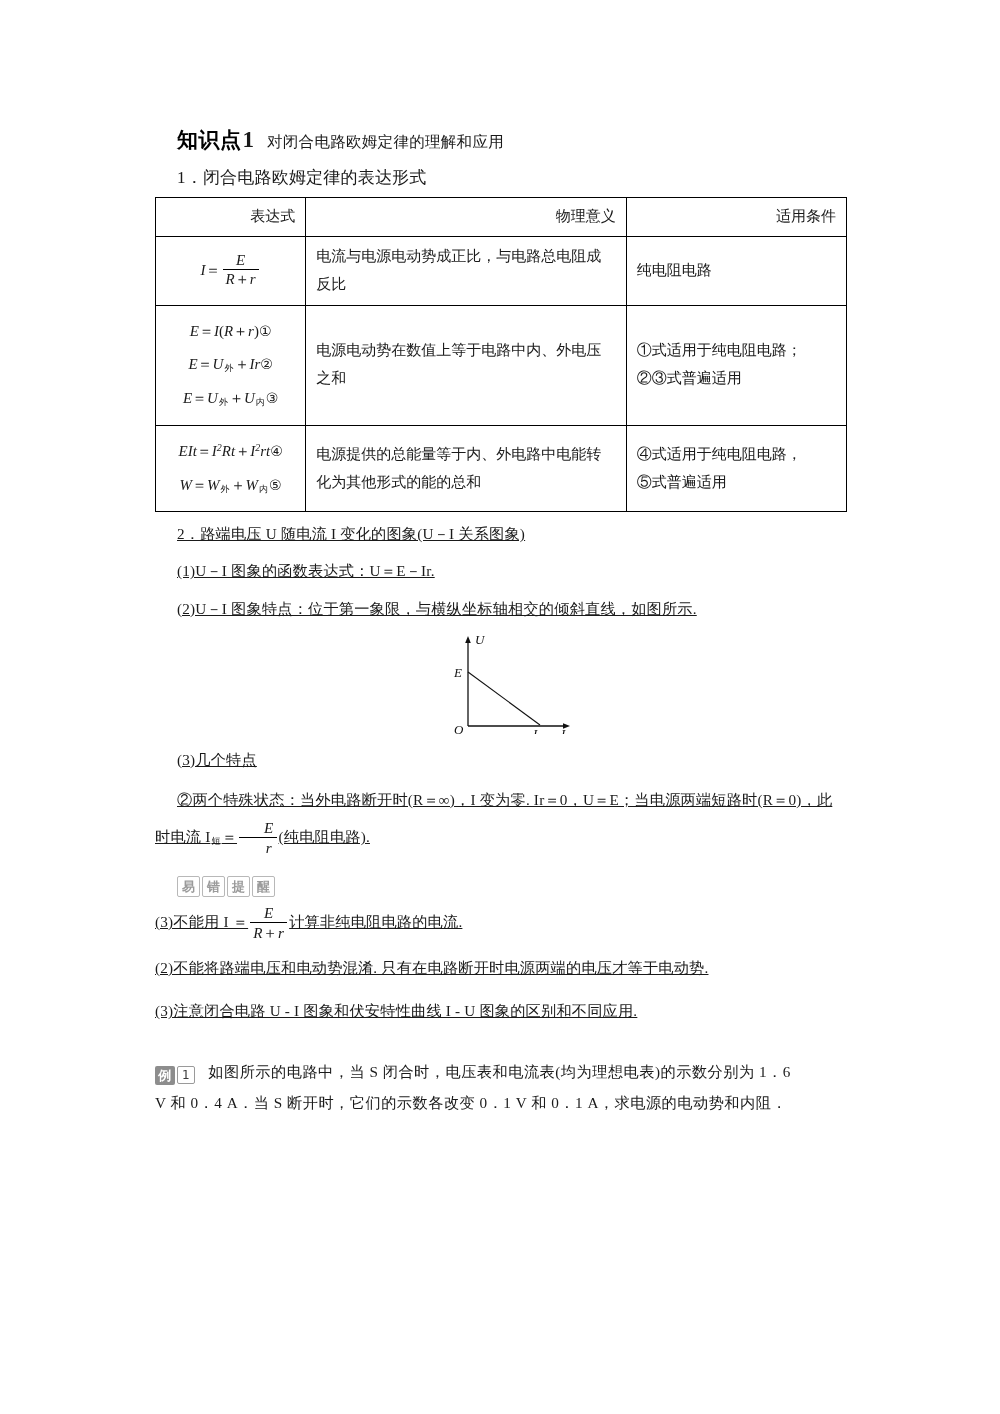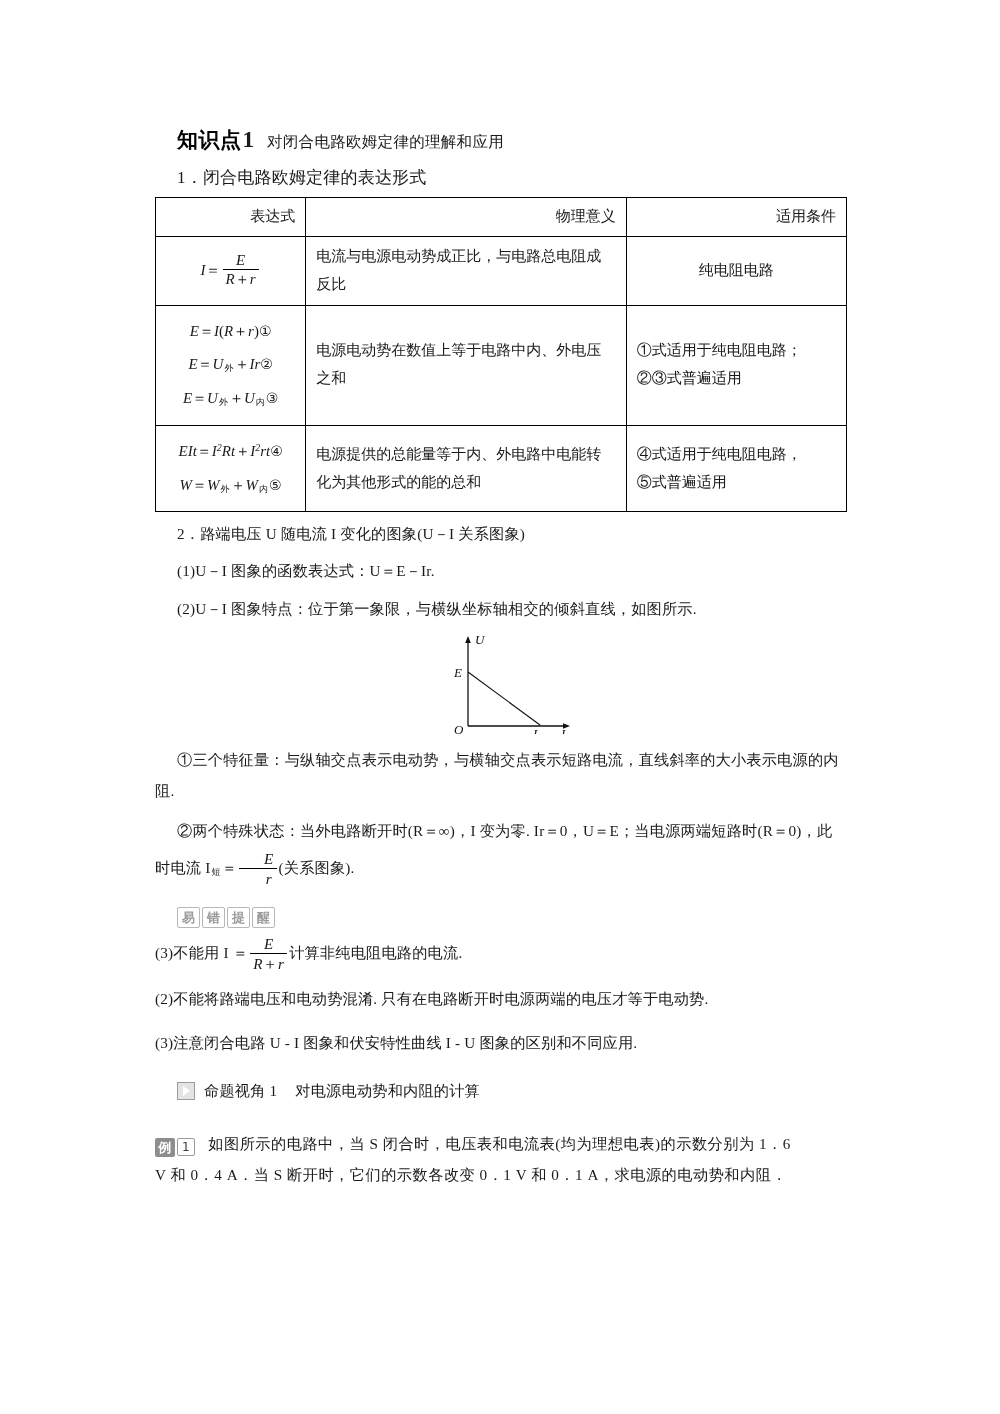--- a/index.html
+++ b/index.html
@@ -78,21 +78,21 @@
     line-height: 1.85;
   }
   table.formtable th {
     text-align: right;
     height: 30px;
     padding: 4px 10px;
   }
   .col-a { width: 150px; }
   .col-b { width: 320px; }
   .col-c { width: 220px; }
-  .cell-c { text-align: center; }
+  .cell-c { }
   .cell-formula { text-align: center; font-size: 15px; }
   .cell-formula .fline { margin: 6px 0; white-space: nowrap; }
 
   
   .mi { font-family: "Liberation Serif", serif; font-style: italic; }
   .frac {
     display: inline-block;
     vertical-align: middle;
     text-align: center;
     line-height: 1.25;
@@ -105,20 +105,21 @@
   .sub { font-size: 9px; vertical-align: -2px; font-style: normal; padding: 0 1px; }
   .sup { font-size: 10px; vertical-align: 5px; font-style: italic; }
   .cir { font-family: "DejaVu Sans", sans-serif; font-size: 14px; }
 
   
   .p {
     font-size: 15.2px;
     line-height: 2.05;
     margin: 6px 0 0 0;
     letter-spacing: 0.2px;
+    text-decoration: underline;
   }
   .p.indent { text-indent: 22px; }
   .p.tall { line-height: 2.45; }
 
   
   .figwrap {
     width: 692px;
     height: 108px;
     position: relative;
     margin: 6px 0 2px 0;
@@ -299,44 +300,38 @@
         <text x="45" y="14" font-family="Liberation Serif, serif" font-style="italic" font-size="13" fill="#111">U</text>
         <text x="24" y="47" font-family="Liberation Serif, serif" font-style="italic" font-size="13" fill="#111">E</text>
         <text x="24" y="104" font-family="Liberation Serif, serif" font-style="italic" font-size="13" fill="#111">O</text>
         <text x="103" y="108" font-family="Liberation Serif, serif" font-style="italic" font-size="13" fill="#111">I</text>
         <text x="110" y="110" font-family="DejaVu Sans, sans-serif" font-size="7" fill="#111">短</text>
         <text x="131" y="108" font-family="Liberation Serif, serif" font-style="italic" font-size="13" fill="#111">I</text>
       </svg>
     </div>
   </div>
 
-  <div class="p indent">①三个特征量：与纵轴交点表示电动势，与横轴交点表示短路电流，直线斜率的大小表示电源的内阻.</div>
+  <div class="p indent">(3)几个特点</div>
   <div class="p indent tall">
-    <span>②两个特殊状态：当外电路断开时(R＝∞)，I 变为零. Ir＝0，U＝E；当电源两端短路</span><span>时(R＝0)，此时电流 I</span><span class="sub">短</span>＝<span class="frac"><span class="num mi">E</span><span class="den mi">r</span></span><span>(关系图象).</span>
+    <span>②两个特殊状态：当外电路断开时(R＝∞)，I 变为零. Ir＝0，U＝E；当电源两端短路</span><span>时(R＝0)，此时电流 I</span><span class="sub">短</span>＝<span class="frac"><span class="num mi">E</span><span class="den mi">r</span></span><span>(纯电阻电路).</span>
   </div>
 
   <div class="tipbar">
     <span class="ch">易</span>
     <span class="ch">错</span>
     <span class="ch">提</span>
     <span class="ch">醒</span>
   </div>
 
   <div class="p tall">
     <span>(3)不能用 I ＝</span><span class="frac"><span class="num mi">E</span><span class="den"><span class="mi">R</span>＋<span class="mi">r</span></span></span><span>计算非纯电阻电路的电流.</span>
   </div>
   <div class="p tall">(2)不能将路端电压和电动势混淆. 只有在电路断开时电源两端的电压才等于电动势.</div>
   <div class="p tall">(3)注意闭合电路 U - I 图象和伏安特性曲线 I - U 图象的区别和不同应用.</div>
 
-  <div class="anglerow">
-    <span class="tri-box"></span>
-    <span>命题视角 1</span>
-    <span class="angle-gap"></span>
-    <span>对电源电动势和内阻的计算</span>
-  </div>
 
   <div class="exblock">
     <div class="ex-line">
       <span class="ex-tag">
         <span class="ex-ch">例</span>
         <span class="ex-no">1</span>
       </span>
       <span>如图所示的电路中，当 S 闭合时，电压表和电流表(均为理想电表)的示数分别为 1．6</span>
     </div>
     <div class="ex-line ex-indent">V 和 0．4 A．当 S 断开时，它们的示数各改变 0．1 V 和 0．1 A，求电源的电动势和内阻．</div>

